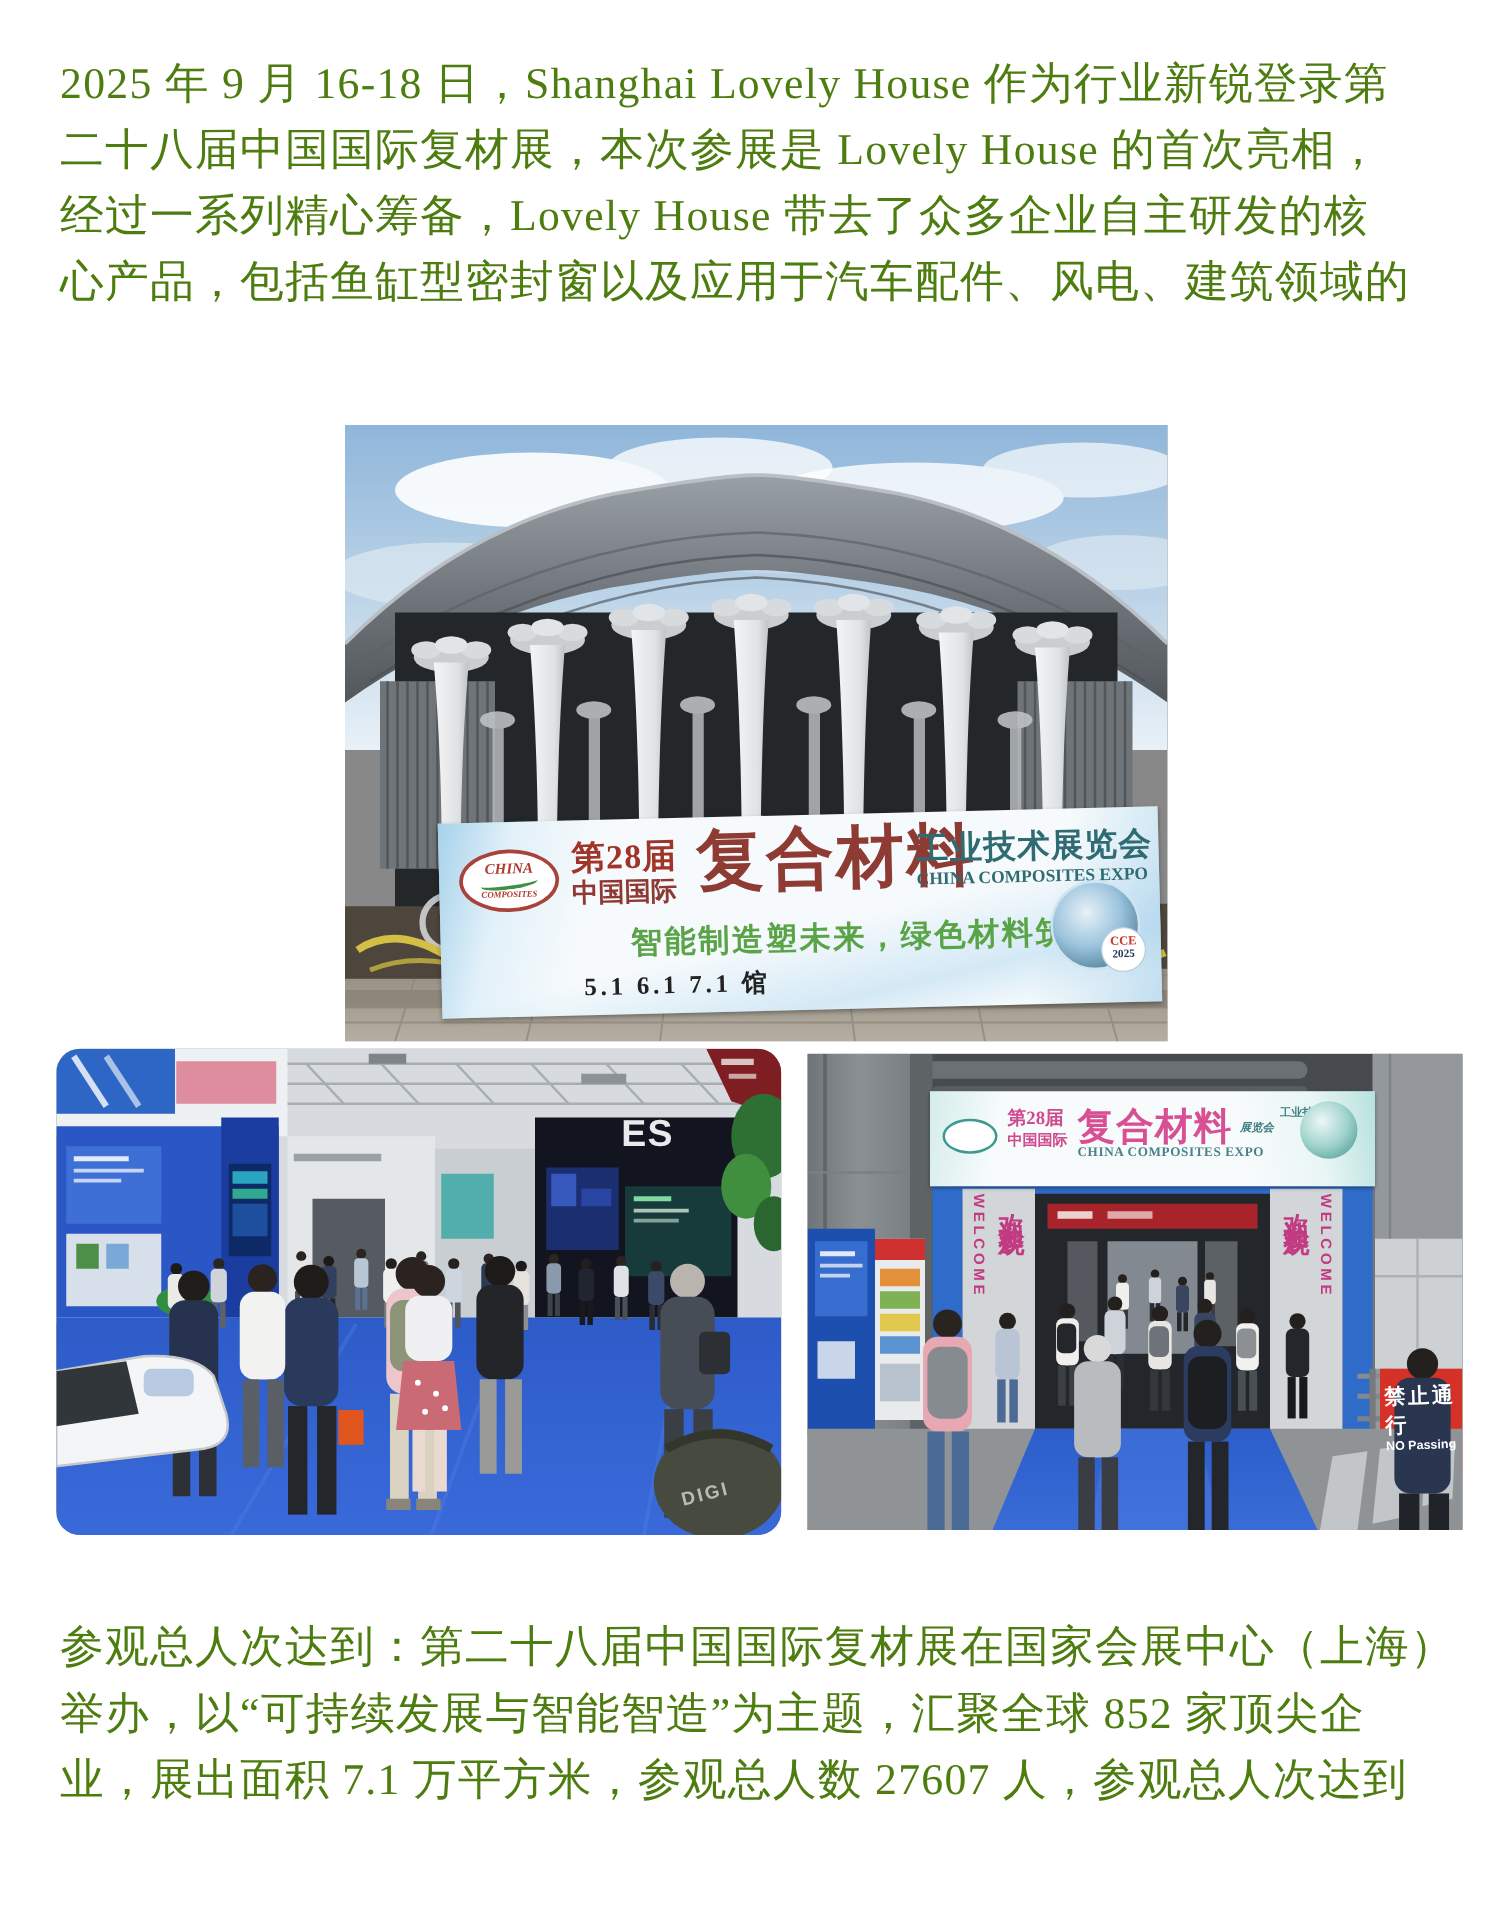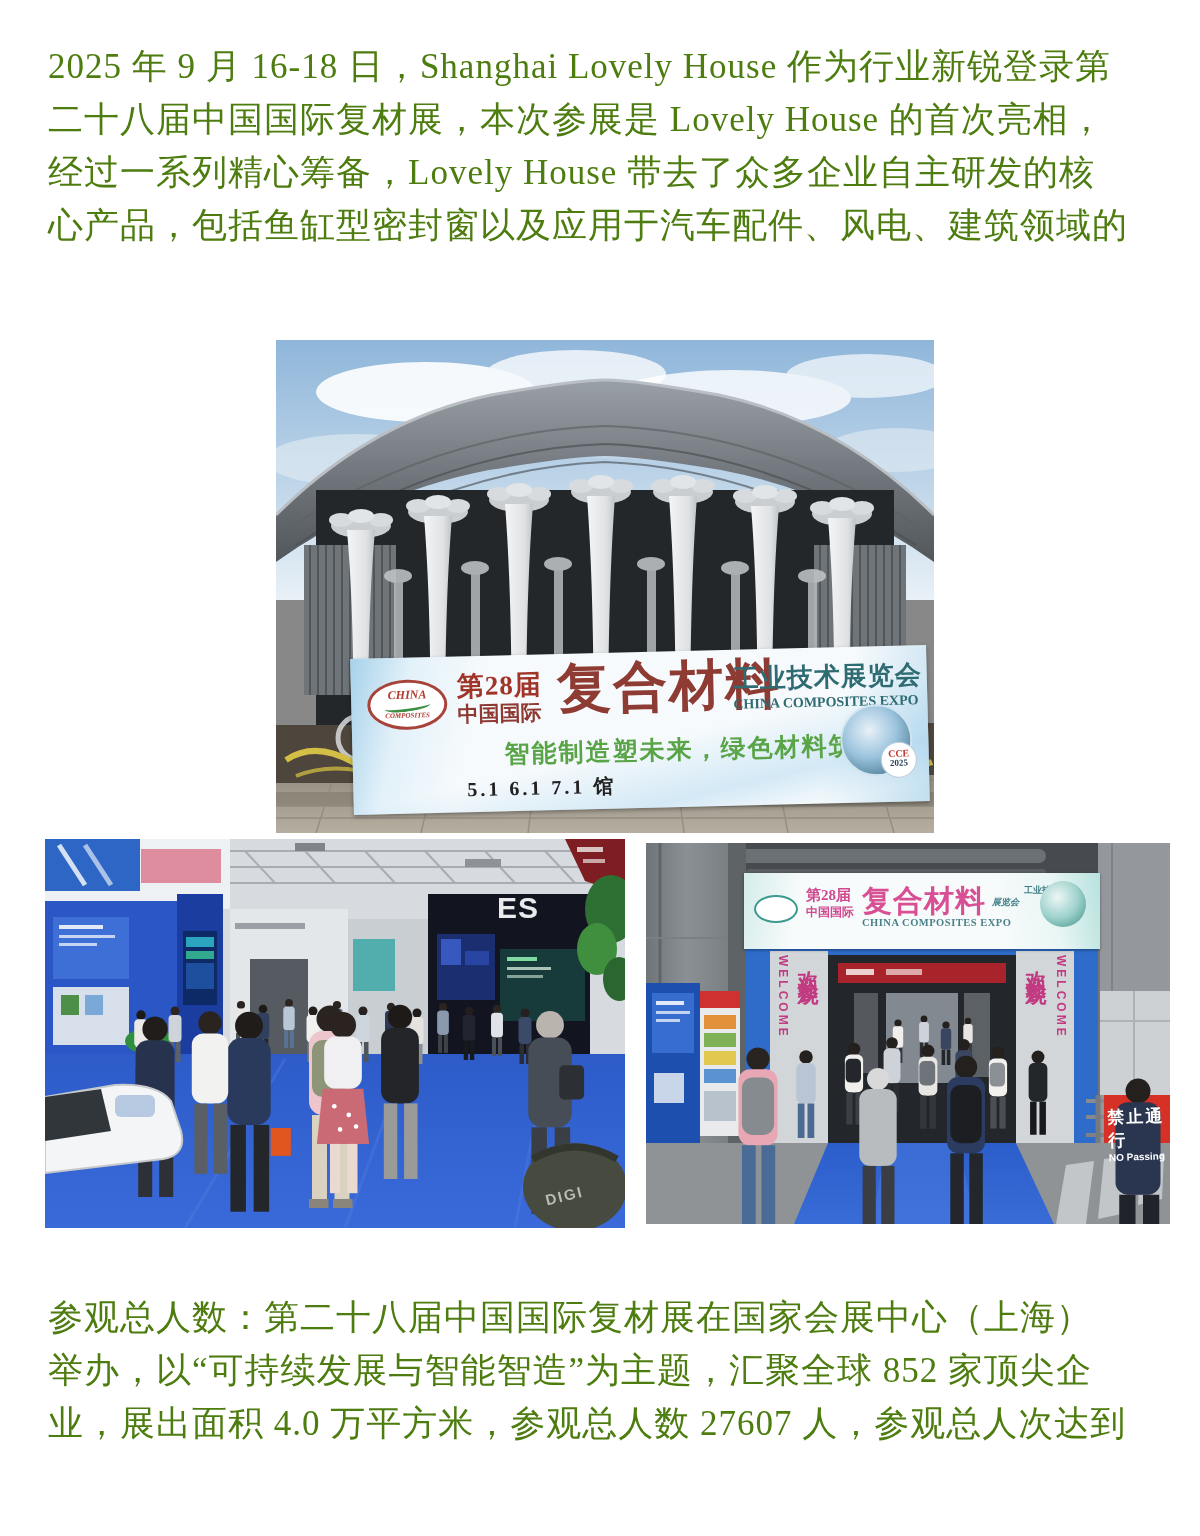--- a/index.html
+++ b/index.html
@@ -265,21 +265,21 @@
     <div class="halls">5.1 6.1 7.1 馆</div>
     <div class="badge">
       <div class="badge-cce">
         <div class="c1">CCE</div>
         <div class="c2">2025</div>
       </div>
     </div>
   </div>
 </div>
 
-<div class="photo" style="left:45px;top:839px;width:580px;height:389px;">
+<div class="photo" style="left:45px;top:839px;width:580px;height:389px;border-radius:19px;">
   <svg width="580" height="389" viewBox="0 0 580 389">
     <defs>
       <linearGradient id="floor2" x1="0" y1="0" x2="0" y2="1">
         <stop offset="0" stop-color="#2d5cc9"></stop>
           <stop offset="1" stop-color="#3a6ada"></stop>
       </linearGradient>
     </defs>
     <rect x="0" y="0" width="580" height="220" fill="#d7dade"></rect>
     <g stroke="#a7adb3" stroke-width="2">
       <line x1="180" y1="12" x2="580" y2="12"></line>
@@ -725,16 +725,16 @@
     <span class="ven">WELCOME</span>
   </div>
 
   <div class="noentry ov">
     <div class="n1">禁止通行</div>
     <div class="n2">NO Passing</div>
   </div>
 </div>
 
 <div class="doc-par" style="top:1291px;">
-  <div class="doc-line">参观总人数：第二十八届中国国际复材展在国家会展中心（上海）</div>
+  <div class="doc-line">参观总人次达到：第二十八届中国国际复材展在国家会展中心（上海）</div>
   <div class="doc-line">举办，以“可持续发展与智能智造”为主题，汇聚全球 852 家顶尖企</div>
-  <div class="doc-line">业，展出面积 4.0 万平方米，参观总人数 27607 人，参观总人次达到</div>
+  <div class="doc-line">业，展出面积 7.1 万平方米，参观总人数 27607 人，参观总人次达到</div>
 </div>
 
 </body></html>

